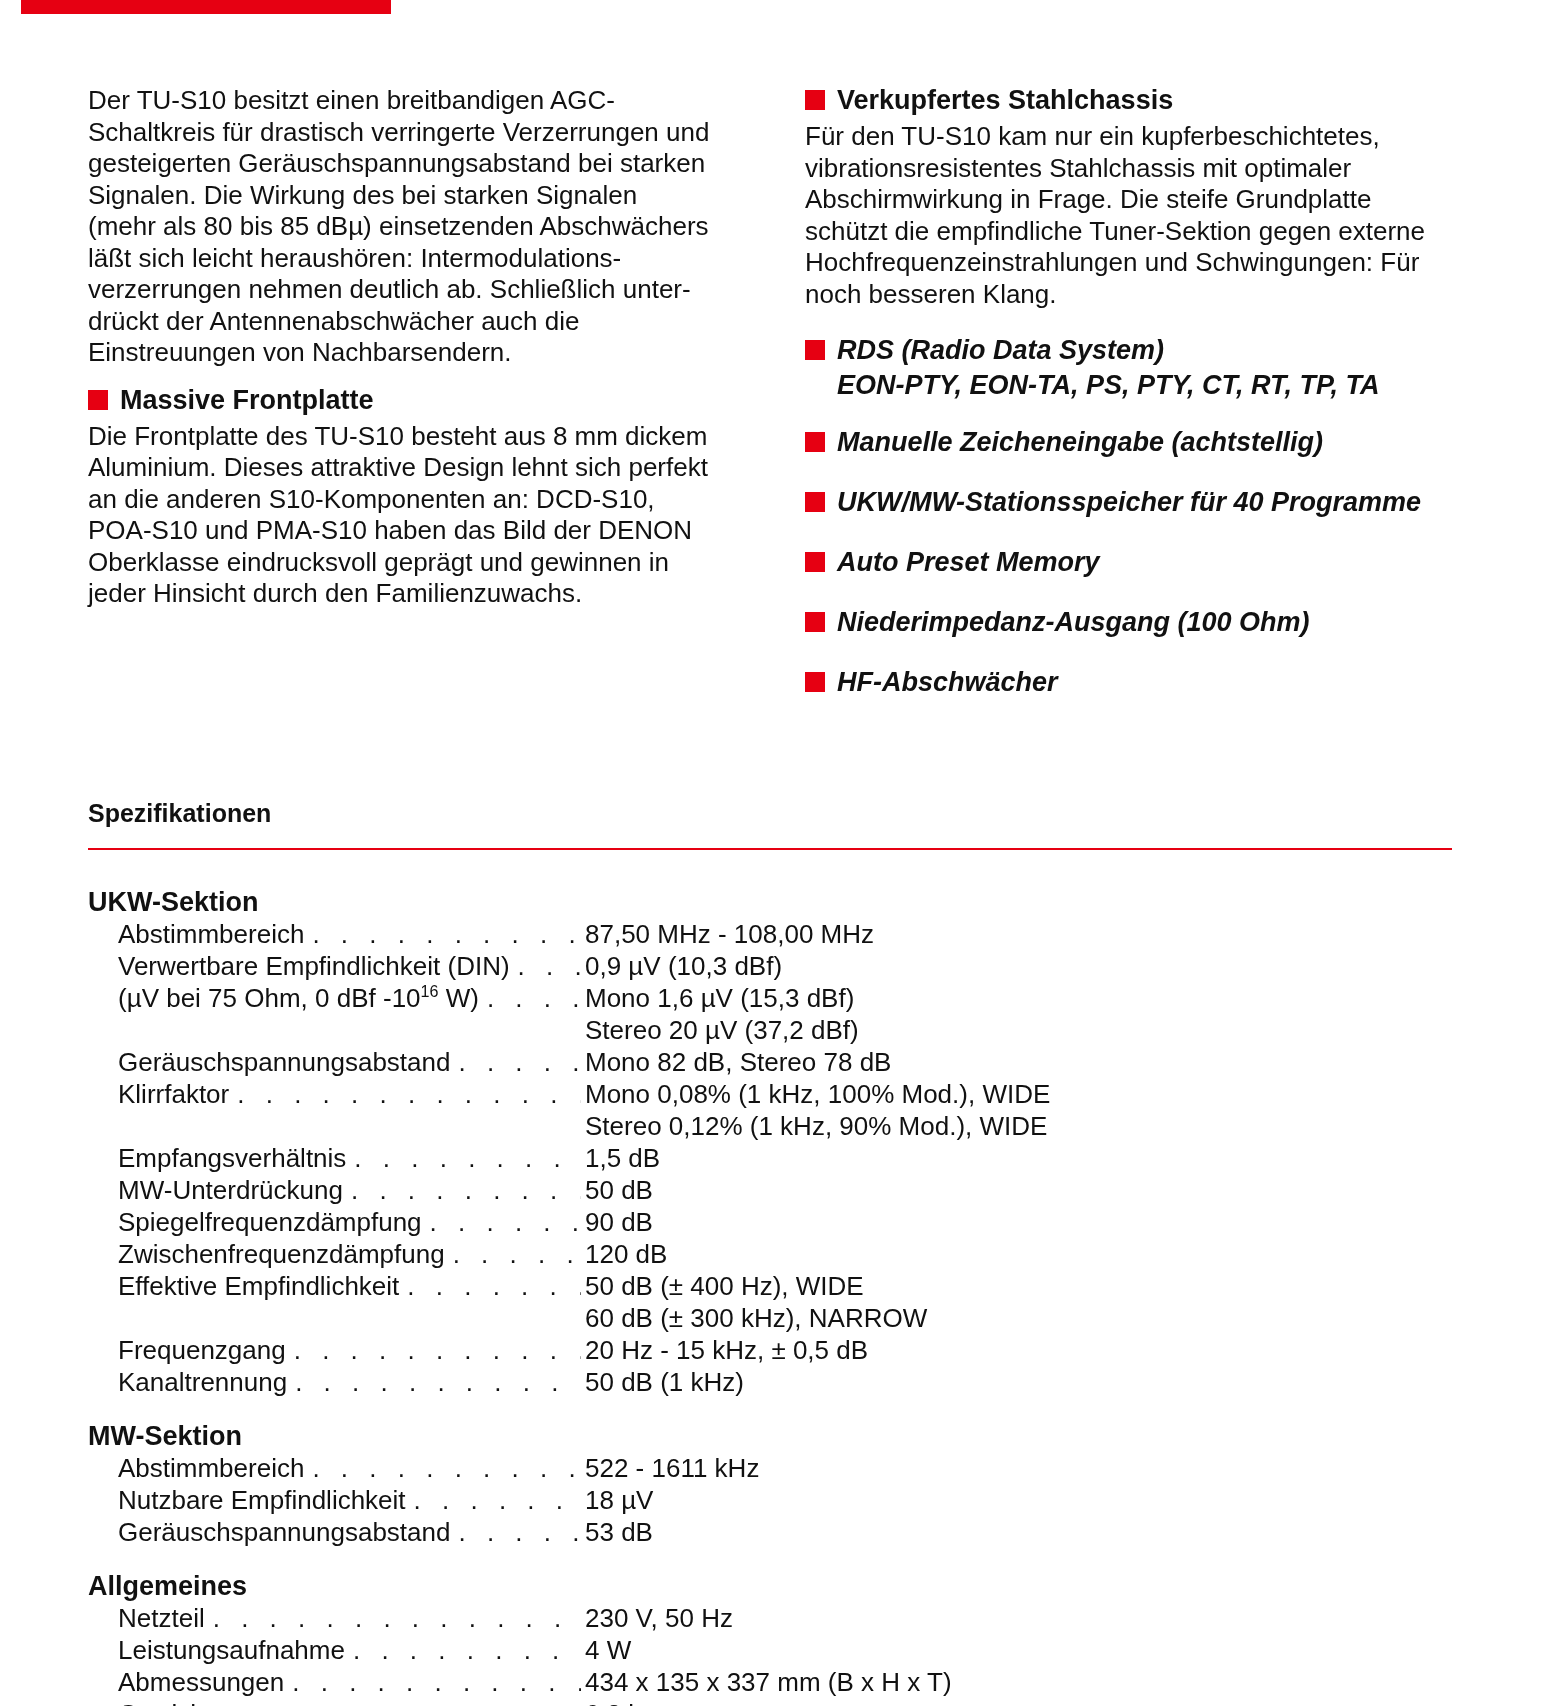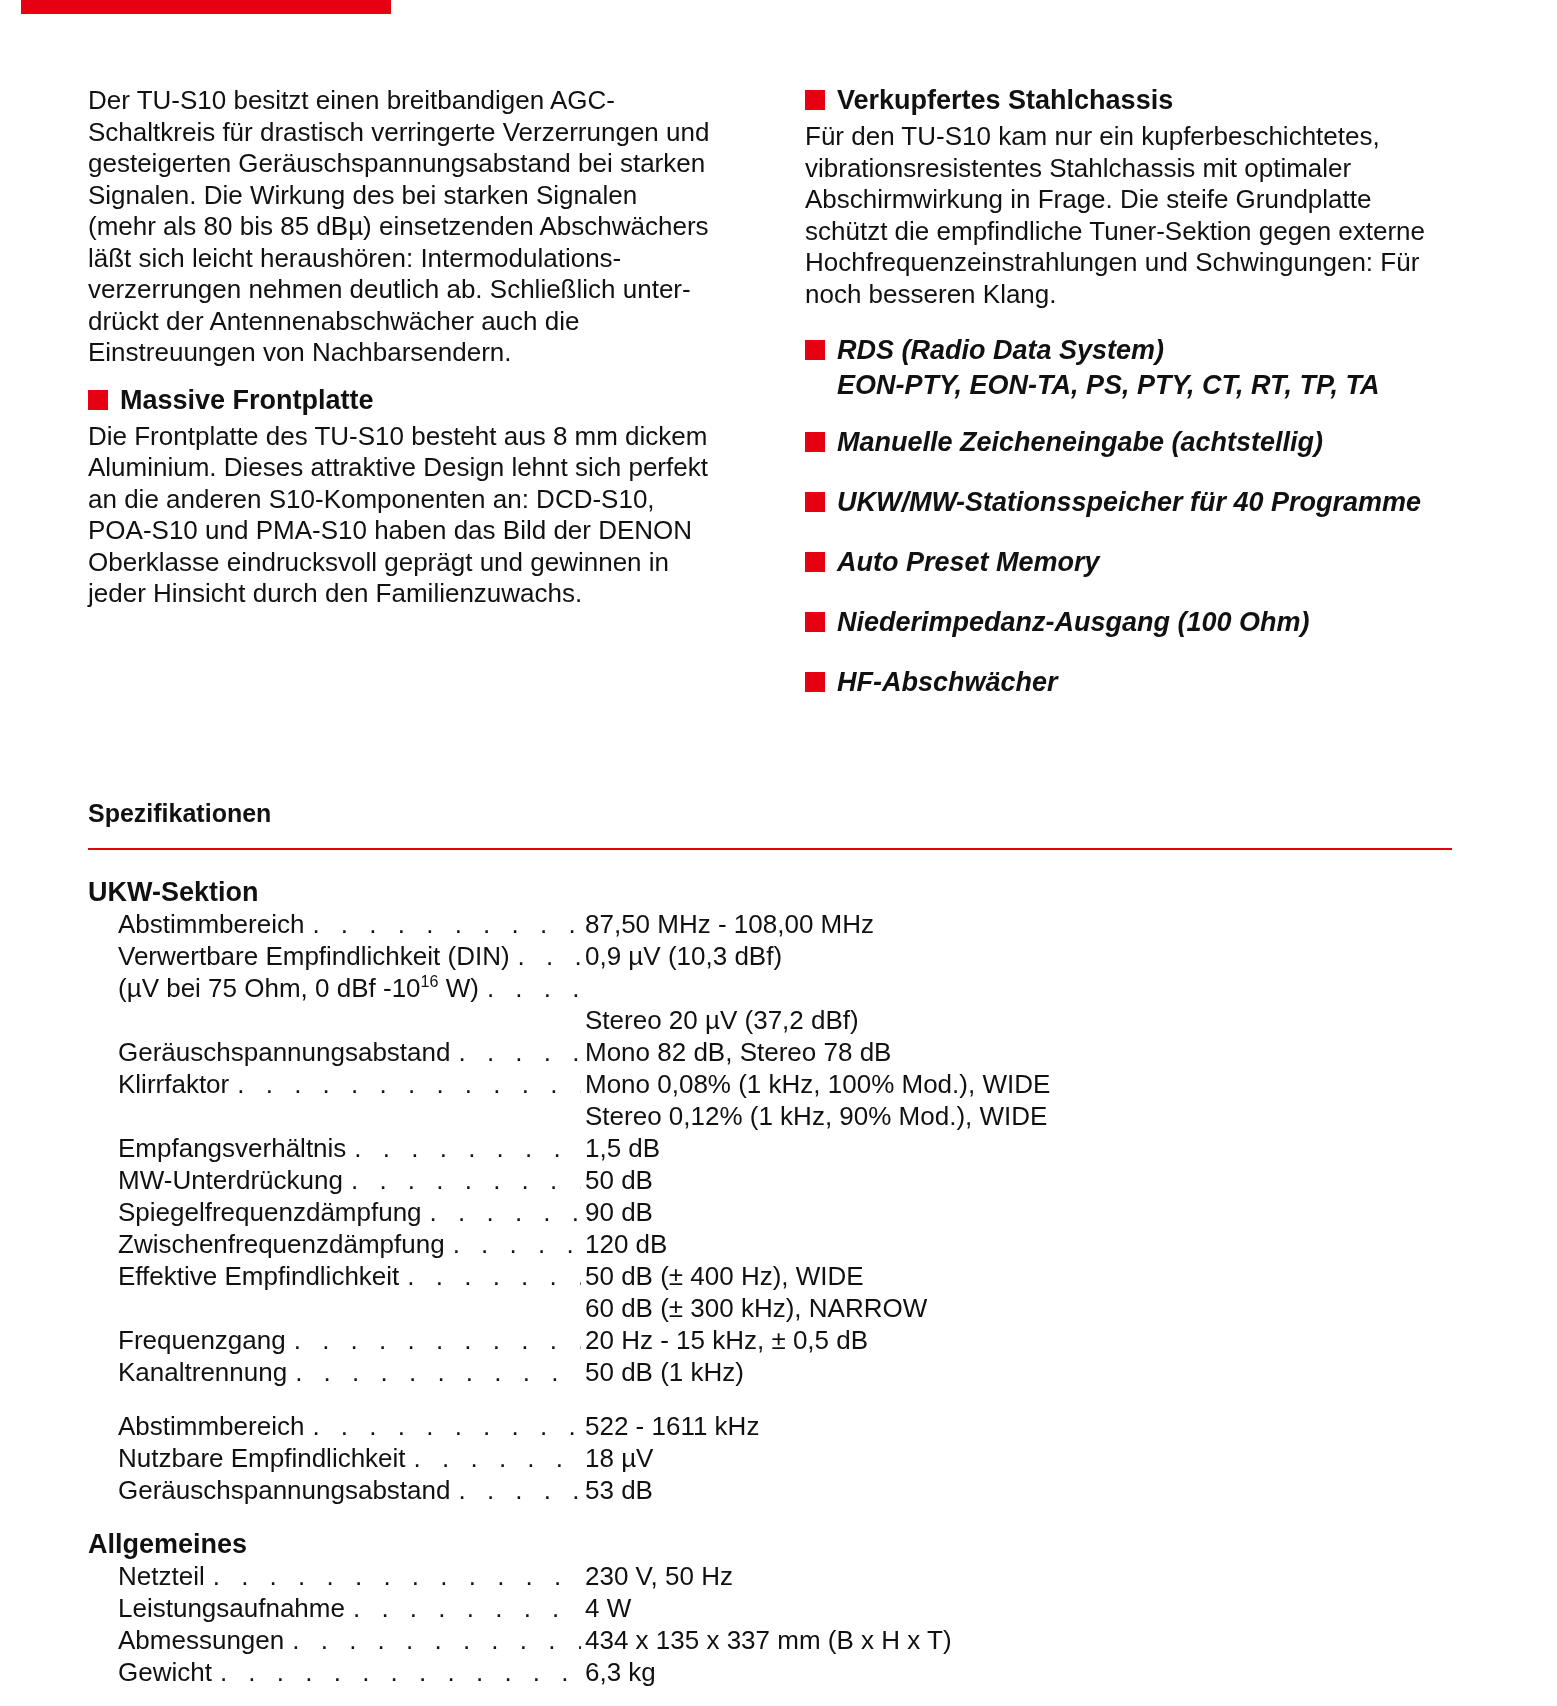--- a/index.html
+++ b/index.html
@@ -35,21 +35,21 @@
     font-weight:bold; font-size:27px; line-height:31.5px; padding-left:32px;
     white-space:nowrap;
   }
   
   .specs{ margin-left:88px; width:1364px; margin-top:96px; }
   .specs-heading{
     font-size:25px; font-weight:bold; line-height:30px;
     padding-bottom:20px; border-bottom:2px solid var(--accent);
   }
   .sec{ margin-top:22px; }
-  .sec:first-child{ margin-top:26px; }
+  .sec:first-child{ margin-top:36px; }
   .sec-title{ font-size:27px; font-weight:bold; line-height:32px; }
   .rows{ margin-left:30px; }
   .row{ display:flex; align-items:baseline; font-size:26px; line-height:32px; }
   .lblwrap{
     width:467px; flex:0 0 467px; display:flex; align-items:flex-start; overflow:hidden;
   }
   .lbl{ white-space:nowrap; }
   .lbl sup{ font-size:62%; line-height:0; }
   .leader{
     flex:1; overflow:hidden; white-space:nowrap; letter-spacing:7px;
@@ -168,20 +168,21 @@
               <span class="leader">. . . . . . . . . . . . . . . . . . . . . . . . . . . . . . . . . . . . . . . . . . . . . . . . . . </span>
             </span>
     <span class="val">0,9 µV (10,3 dBf)</span>
   </div>
 
   <div class="row">
     <span class="lblwrap">
               <span class="lbl"><span>(µV bei 75 Ohm, 0 dBf -10</span><sup>16</sup><span> W)</span></span>
               <span class="leader">. . . . . . . . . . . . . . . . . . . . . . . . . . . . . . . . . . . . . . . . . . . . . . . . . . </span>
             </span>
+    <span class="val">Mono 1,6 µV (15,3 dBf)</span>
   </div>
 
   <div class="row">
     <span class="lblwrap">
               <span class="lbl"><span></span><sup></sup><span></span></span>
               <span class="leader"></span>
             </span>
     <span class="val">Stereo 20 µV (37,2 dBf)</span>
   </div>
 
@@ -269,20 +270,21 @@
     <span class="lblwrap">
               <span class="lbl"><span>Kanaltrennung</span><sup></sup><span></span></span>
               <span class="leader">. . . . . . . . . . . . . . . . . . . . . . . . . . . . . . . . . . . . . . . . . . . . . . . . . . </span>
             </span>
     <span class="val">50 dB (1 kHz)</span>
   </div>
 </div>
   </div>
 
   <div class="sec">
+    <div class="sec-title">MW-Sektion</div>
     <div class="rows">
   <div class="row">
     <span class="lblwrap">
               <span class="lbl"><span>Abstimmbereich</span><sup></sup><span></span></span>
               <span class="leader">. . . . . . . . . . . . . . . . . . . . . . . . . . . . . . . . . . . . . . . . . . . . . . . . . . </span>
             </span>
     <span class="val">522 - 1611 kHz</span>
   </div>
 
   <div class="row">

